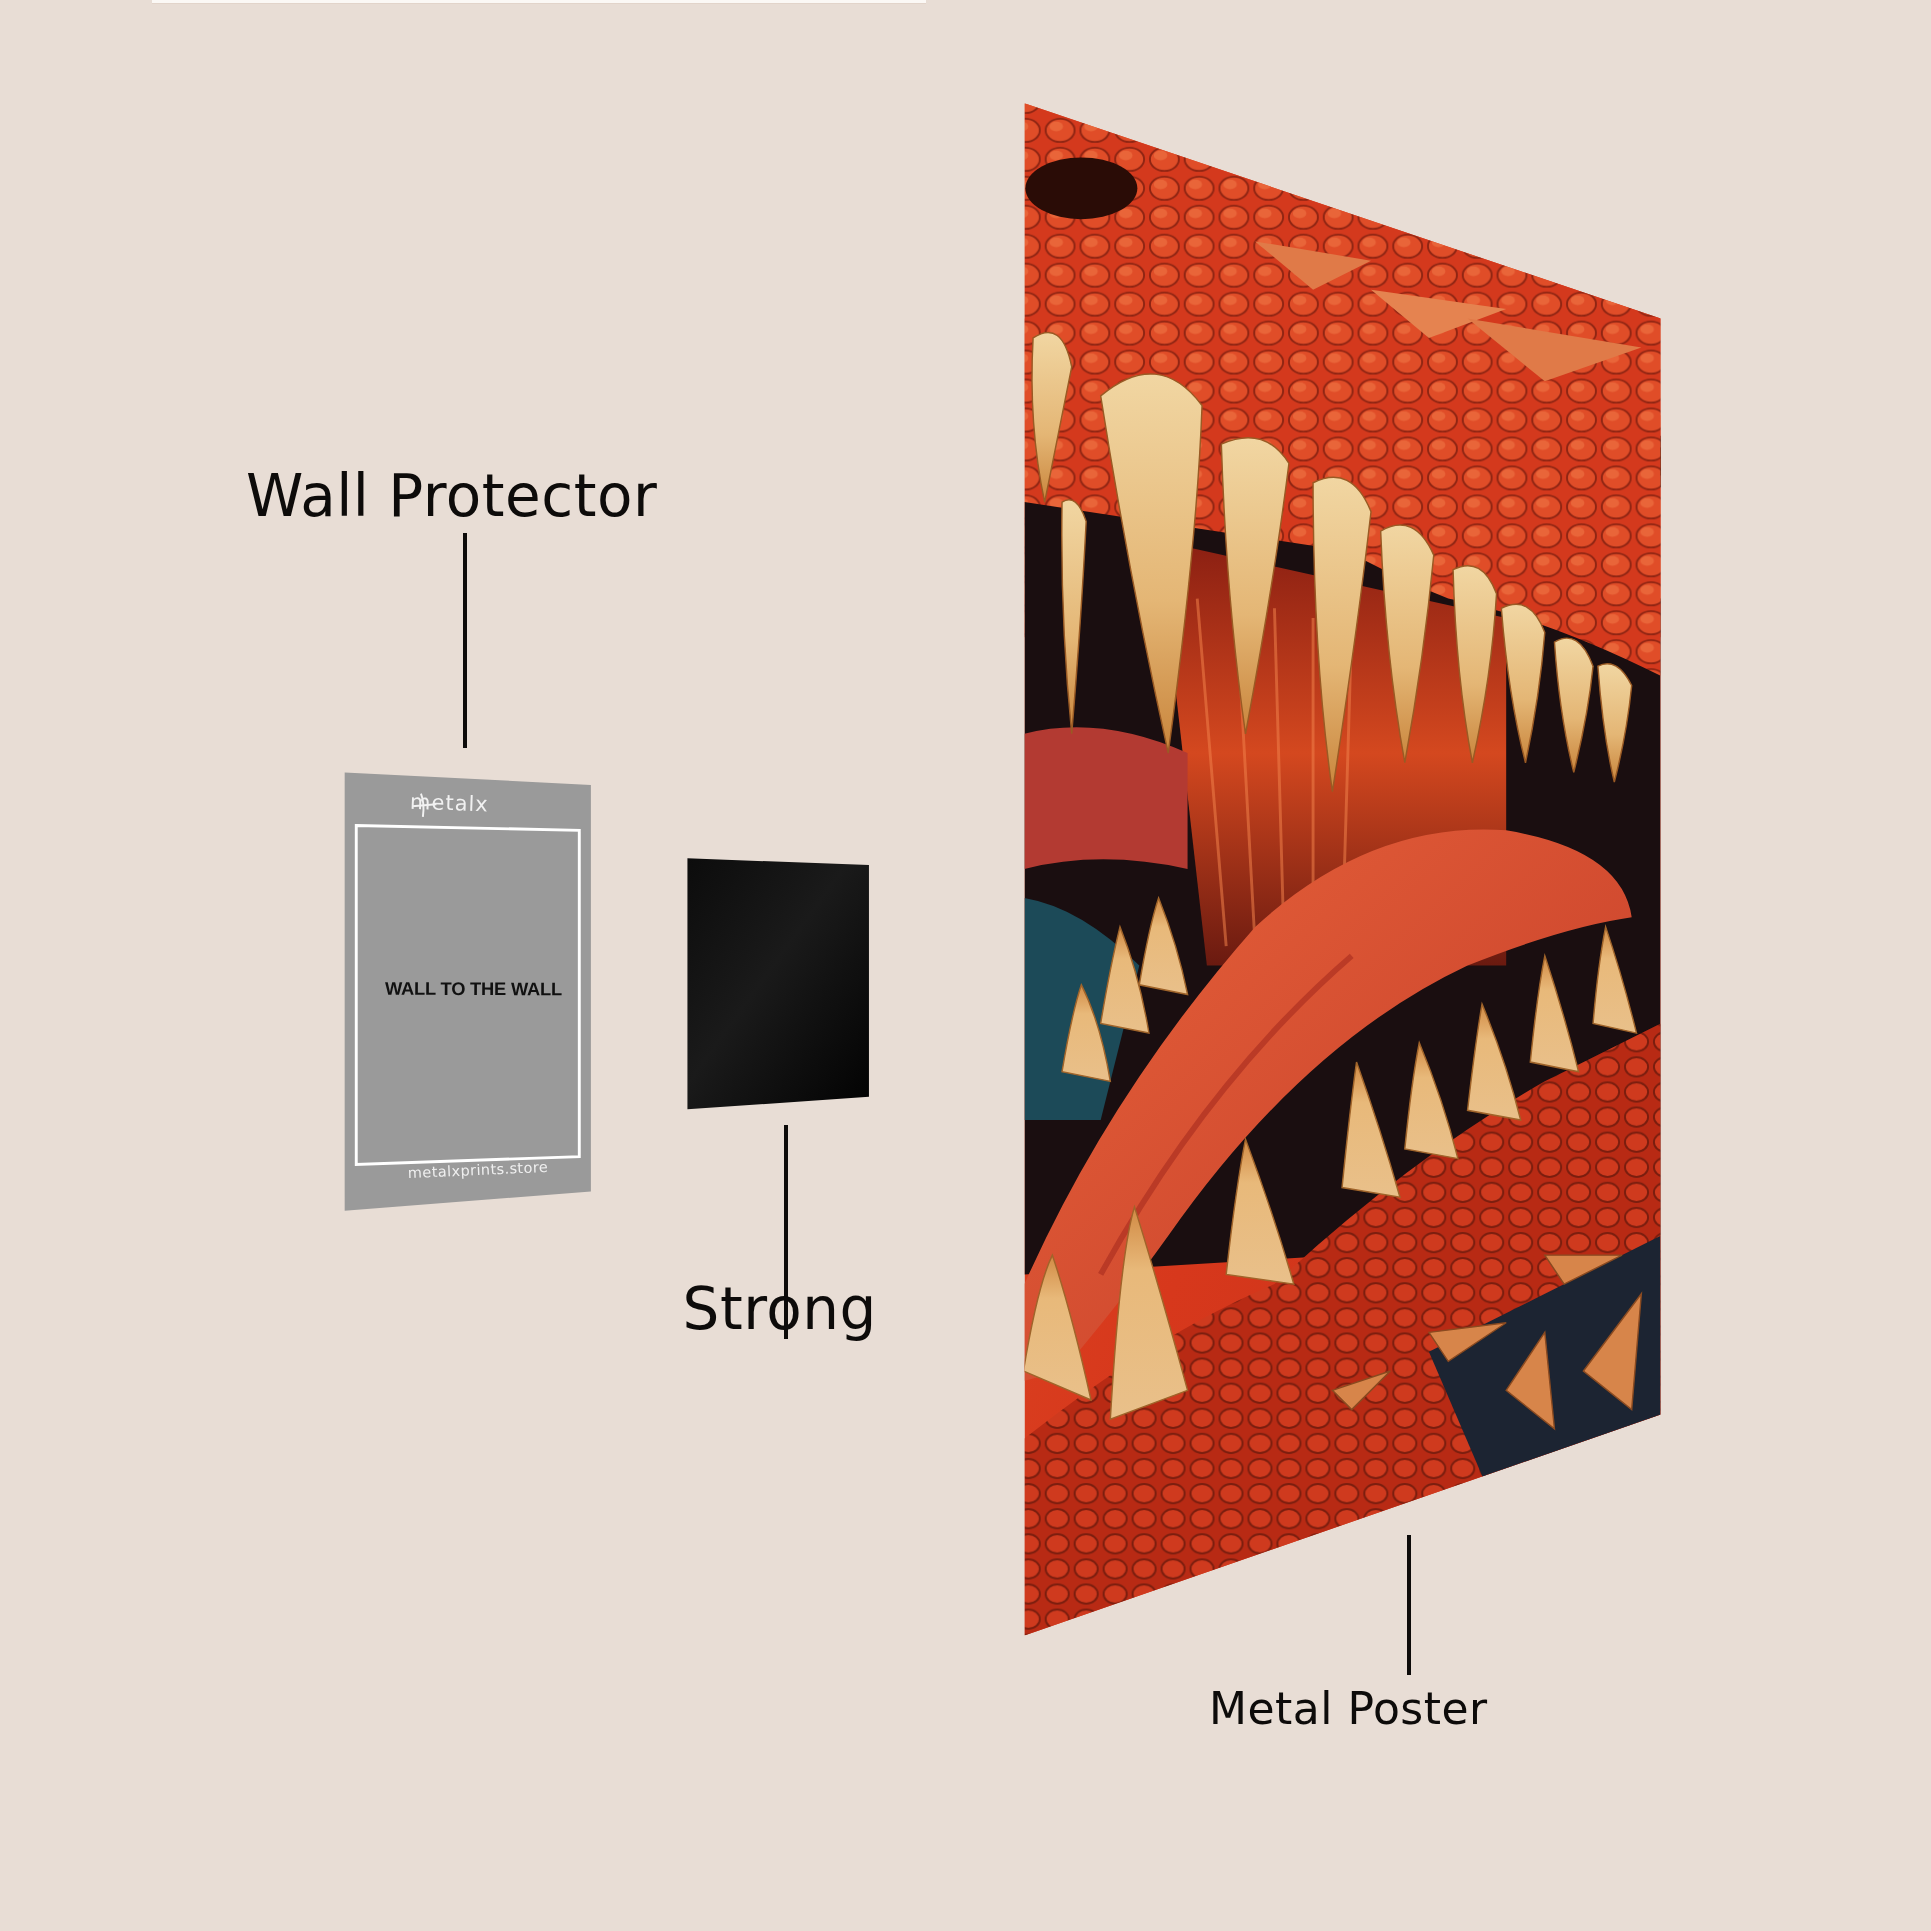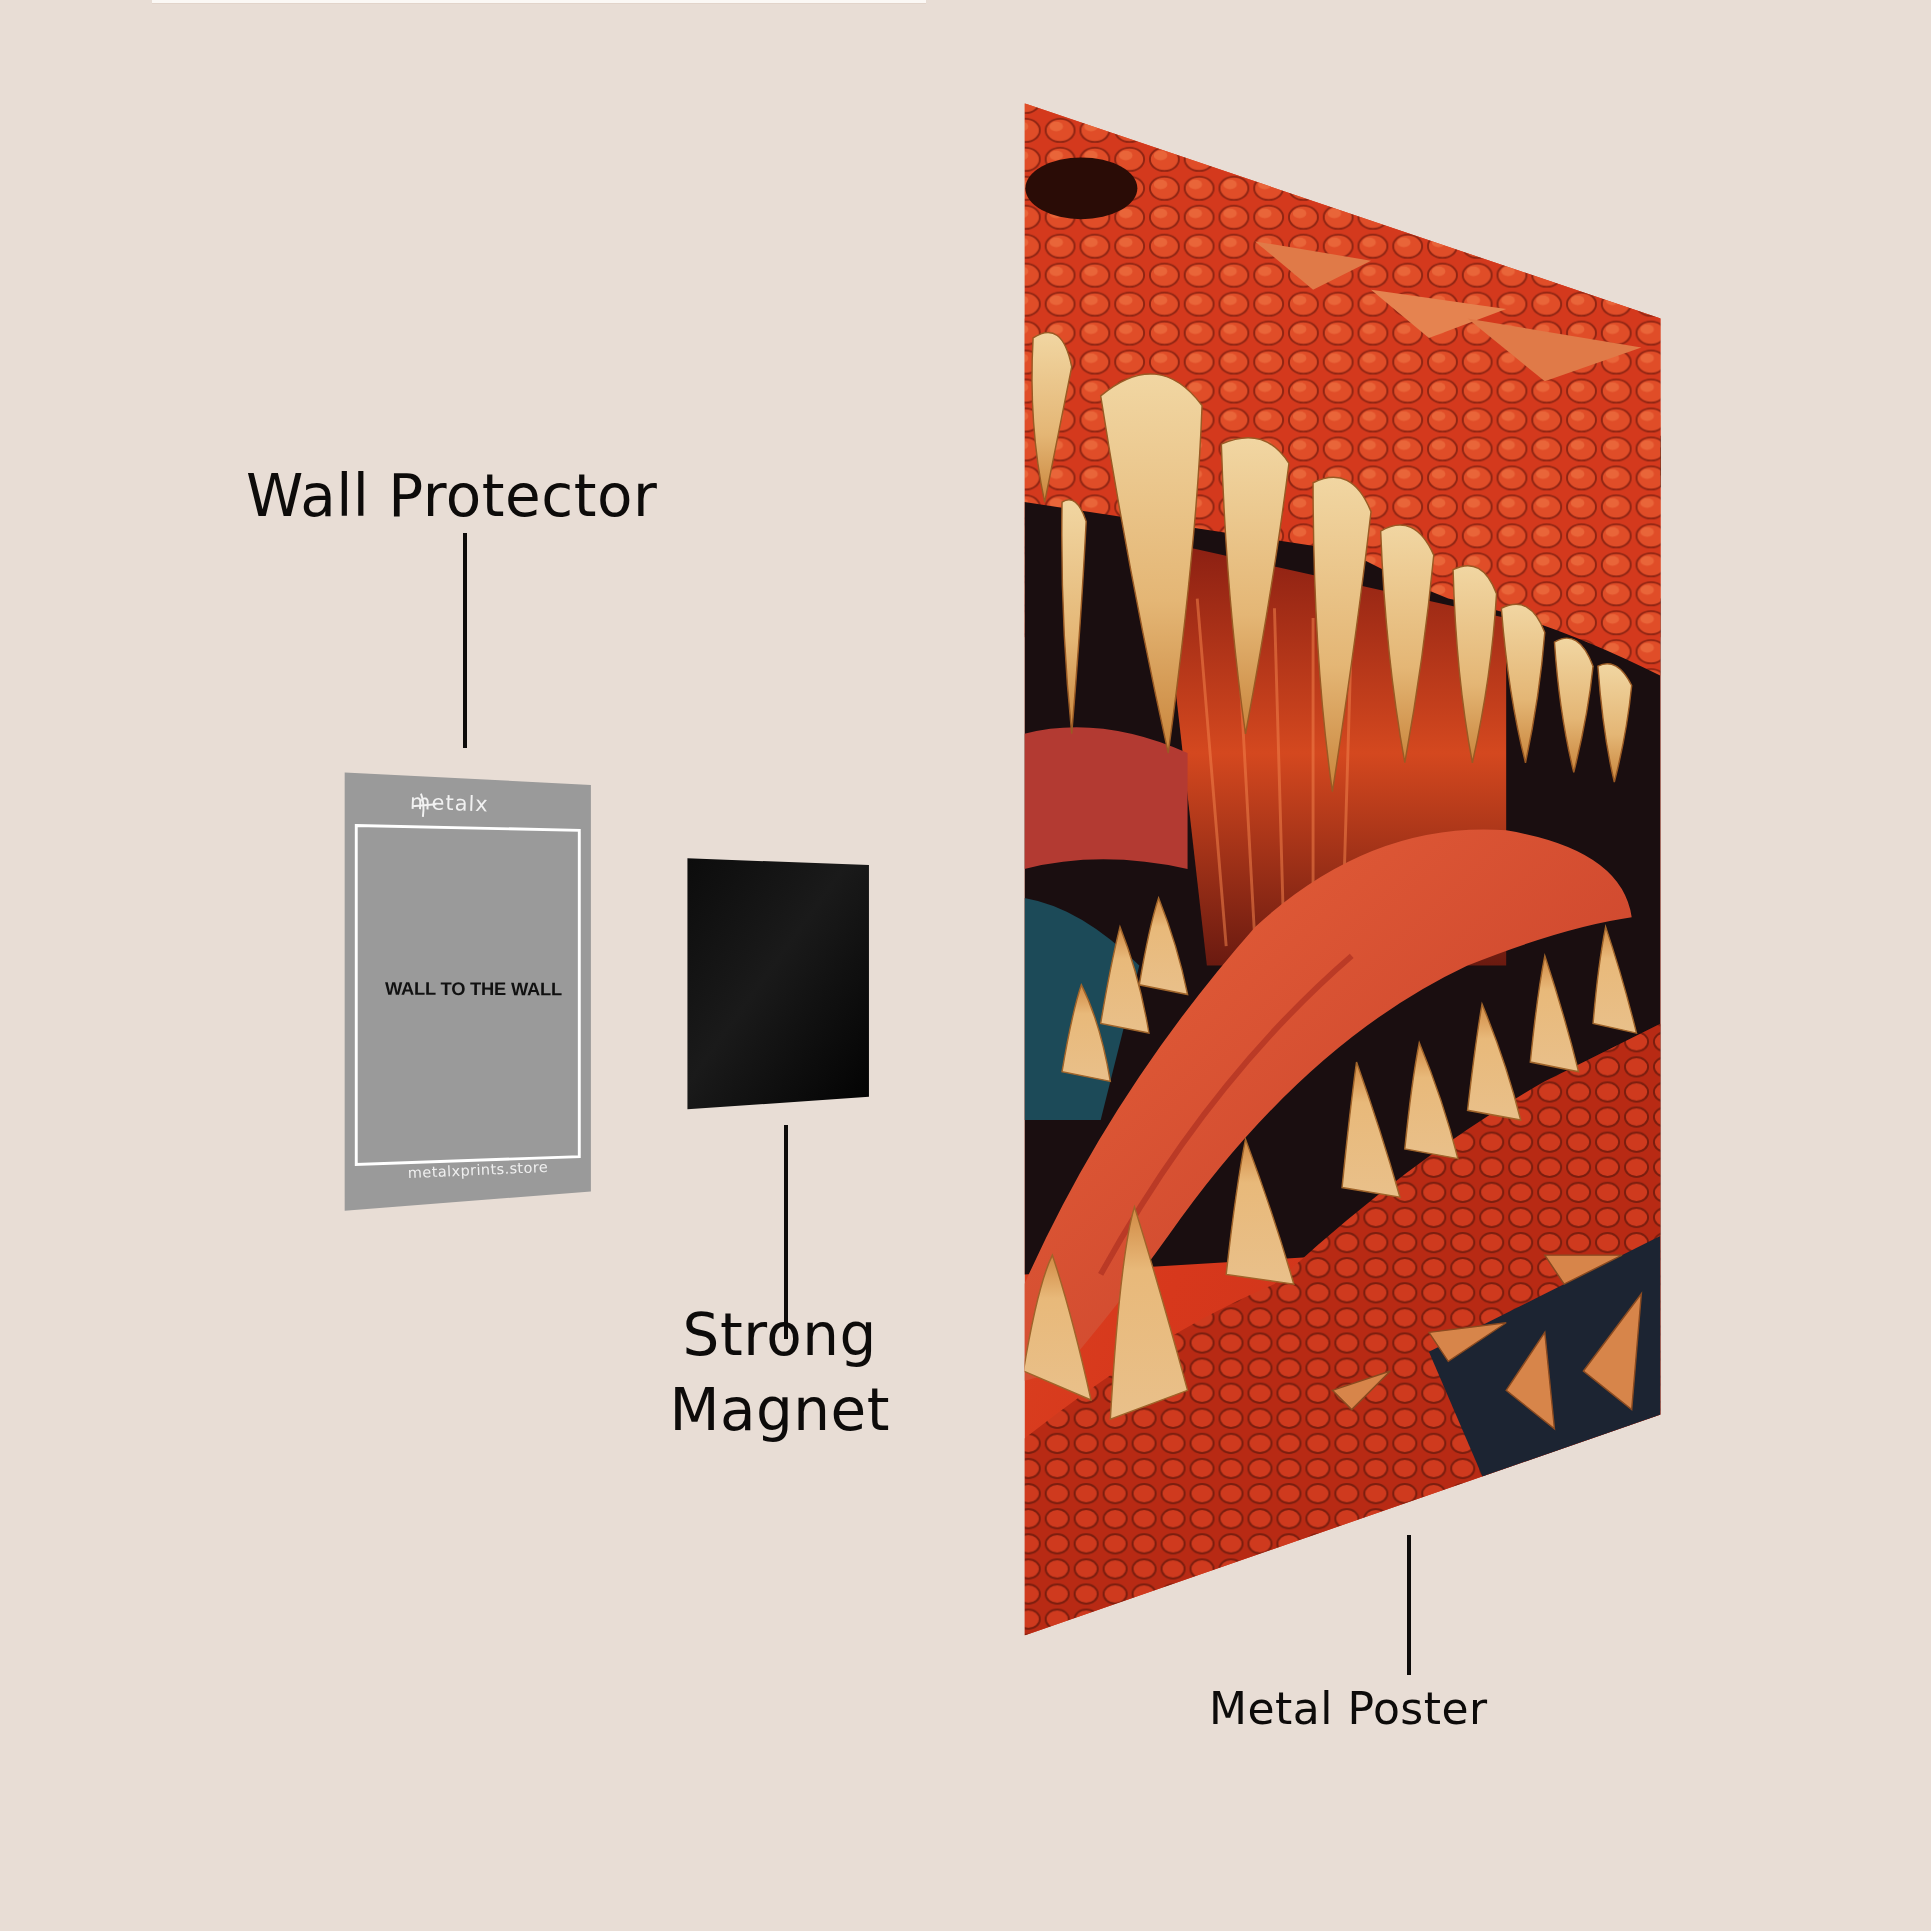--- a/index.html
+++ b/index.html
@@ -11,21 +11,21 @@
   .top-strip {
     position:absolute; left:152px; top:0; width:774px; height:2.9px;
     background:#fbf8f5; border-bottom:1px solid #e2d4ca;
   }
   .label {
     position:absolute; color:#0d0b0a; font-weight:400; white-space:nowrap;
     font-family:"DejaVu Sans","Liberation Sans",sans-serif;
     letter-spacing:0.5px;
   }
   .label-wall { left:246px; top:456px; font-size:58px; line-height:81px; }
-  .label-magnet { left:664px; top:1298px; font-size:58px; line-height:75px; text-align:center; width:241px; margin-left:-4.8px; }
+  .label-magnet { left:664px; top:1272px; font-size:58px; line-height:75px; text-align:center; width:241px; margin-left:-4.8px; }
   .label-magnet span { display:block; }
   .label-poster { left:1209px; top:1668px; font-size:44px; line-height:81px; }
   .vline { position:absolute; width:3.9px; background:#0d0b0a; }
   .vline-wall { left:463px; top:533px; height:215px; }
   .vline-magnet { left:784px; top:1125px; height:214px; }
   .vline-poster { left:1407px; top:1535px; height:140px; }
 
   
   .protector { position:absolute; left:0; top:0; width:1931px; height:1931px; pointer-events:none; }
   .protector svg { position:absolute; left:0; top:0; }
@@ -202,16 +202,15 @@
   </g>
 </svg>
 
 <div class="vline vline-wall"></div>
 <div class="vline vline-magnet"></div>
 <div class="vline vline-poster"></div>
 
 <div class="label label-wall">Wall Protector</div>
 <div class="label label-magnet">
   <span>Strong</span>
-  <span>Magnet</span>
 </div>
 <div class="label label-poster">Metal Poster</div>
 
 
 </body></html>

